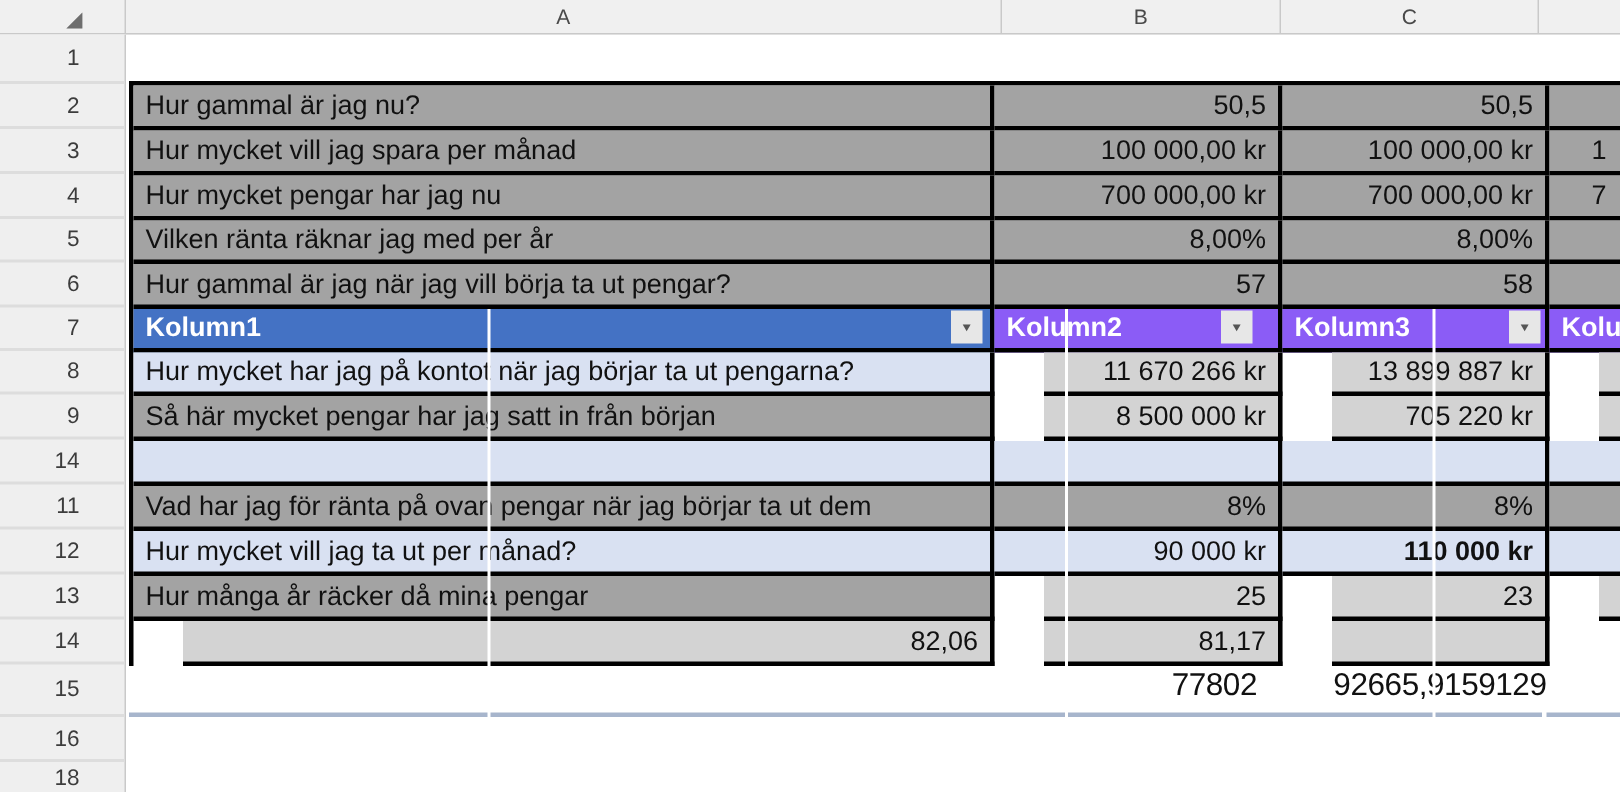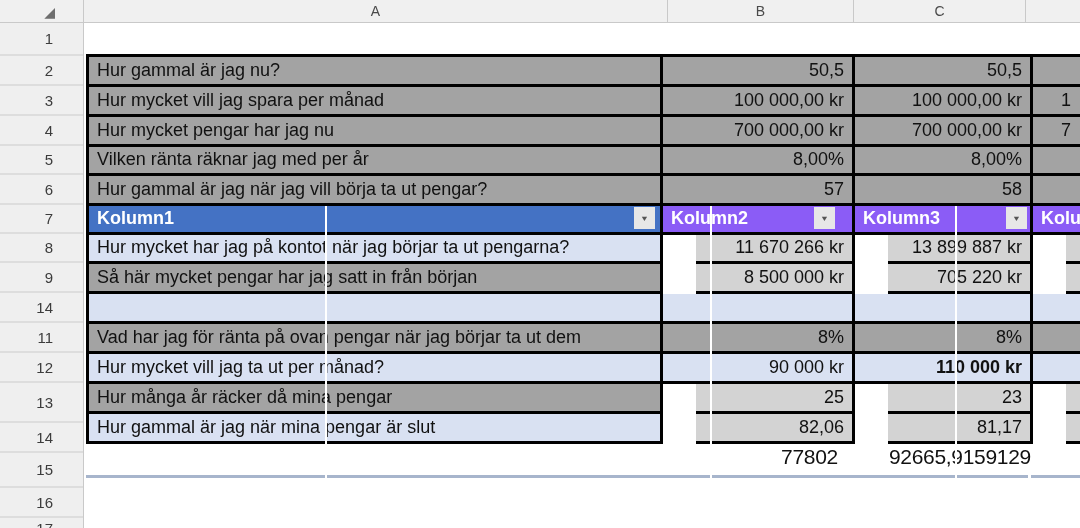--- a/index.html
+++ b/index.html
@@ -87,25 +87,25 @@
     <div class="rownum" style="height:30px">3</div>
     <div class="rownum" style="height:30px">4</div>
     <div class="rownum" style="height:29px">5</div>
     <div class="rownum" style="height:30px">6</div>
     <div class="rownum" style="height:29px">7</div>
     <div class="rownum" style="height:29px">8</div>
     <div class="rownum" style="height:30px">9</div>
     <div class="rownum" style="height:30px">14</div>
     <div class="rownum" style="height:30px">11</div>
     <div class="rownum" style="height:30px">12</div>
-    <div class="rownum" style="height:40px">13</div>
+    <div class="rownum" style="height:30px">13</div>
     <div class="rownum" style="height:30px">14</div>
     <div class="rownum" style="height:35px">15</div>
     <div class="rownum" style="height:30px">16</div>
-    <div class="rownum" style="height:20px;border-bottom:none">17</div>
+    <div class="rownum" style="height:20px;border-bottom:none">18</div>
   </div>
 
   <div class="table">
 
     <div class="cell txt wh">Hur gammal är jag nu?</div>
     <div class="cell num wh">50,5</div>
     <div class="cell num wh">50,5</div>
     <div class="cell num wh"></div>
 
     <div class="cell txt wh">Hur mycket vill jag spara per månad</div>
@@ -173,21 +173,20 @@
     <div class="cell txt pw">Hur mycket vill jag ta ut per månad?</div>
     <div class="cell num pw">90 000 kr</div>
     <div class="cell num pw bold">110 000 kr</div>
     <div class="cell num pw"></div>
 
     <div class="cell txt wh">Hur många år räcker då mina pengar</div>
     <div class="cell num gr">25</div>
     <div class="cell num gr">23</div>
     <div class="cell num gr"></div>
 
-    <div class="cell txt pw">Hur gammal är jag när mina pengar är slut</div>
     <div class="cell num gr">82,06</div>
     <div class="cell num gr">81,17</div>
     <div class="cell num gr"></div>
   </div>
 
   <div class="r15 r15b">77802</div>
   <div class="r15 r15c">92665,9159129</div>
 
   <div class="blueline"></div>
   <div class="vline vl-1"></div>

